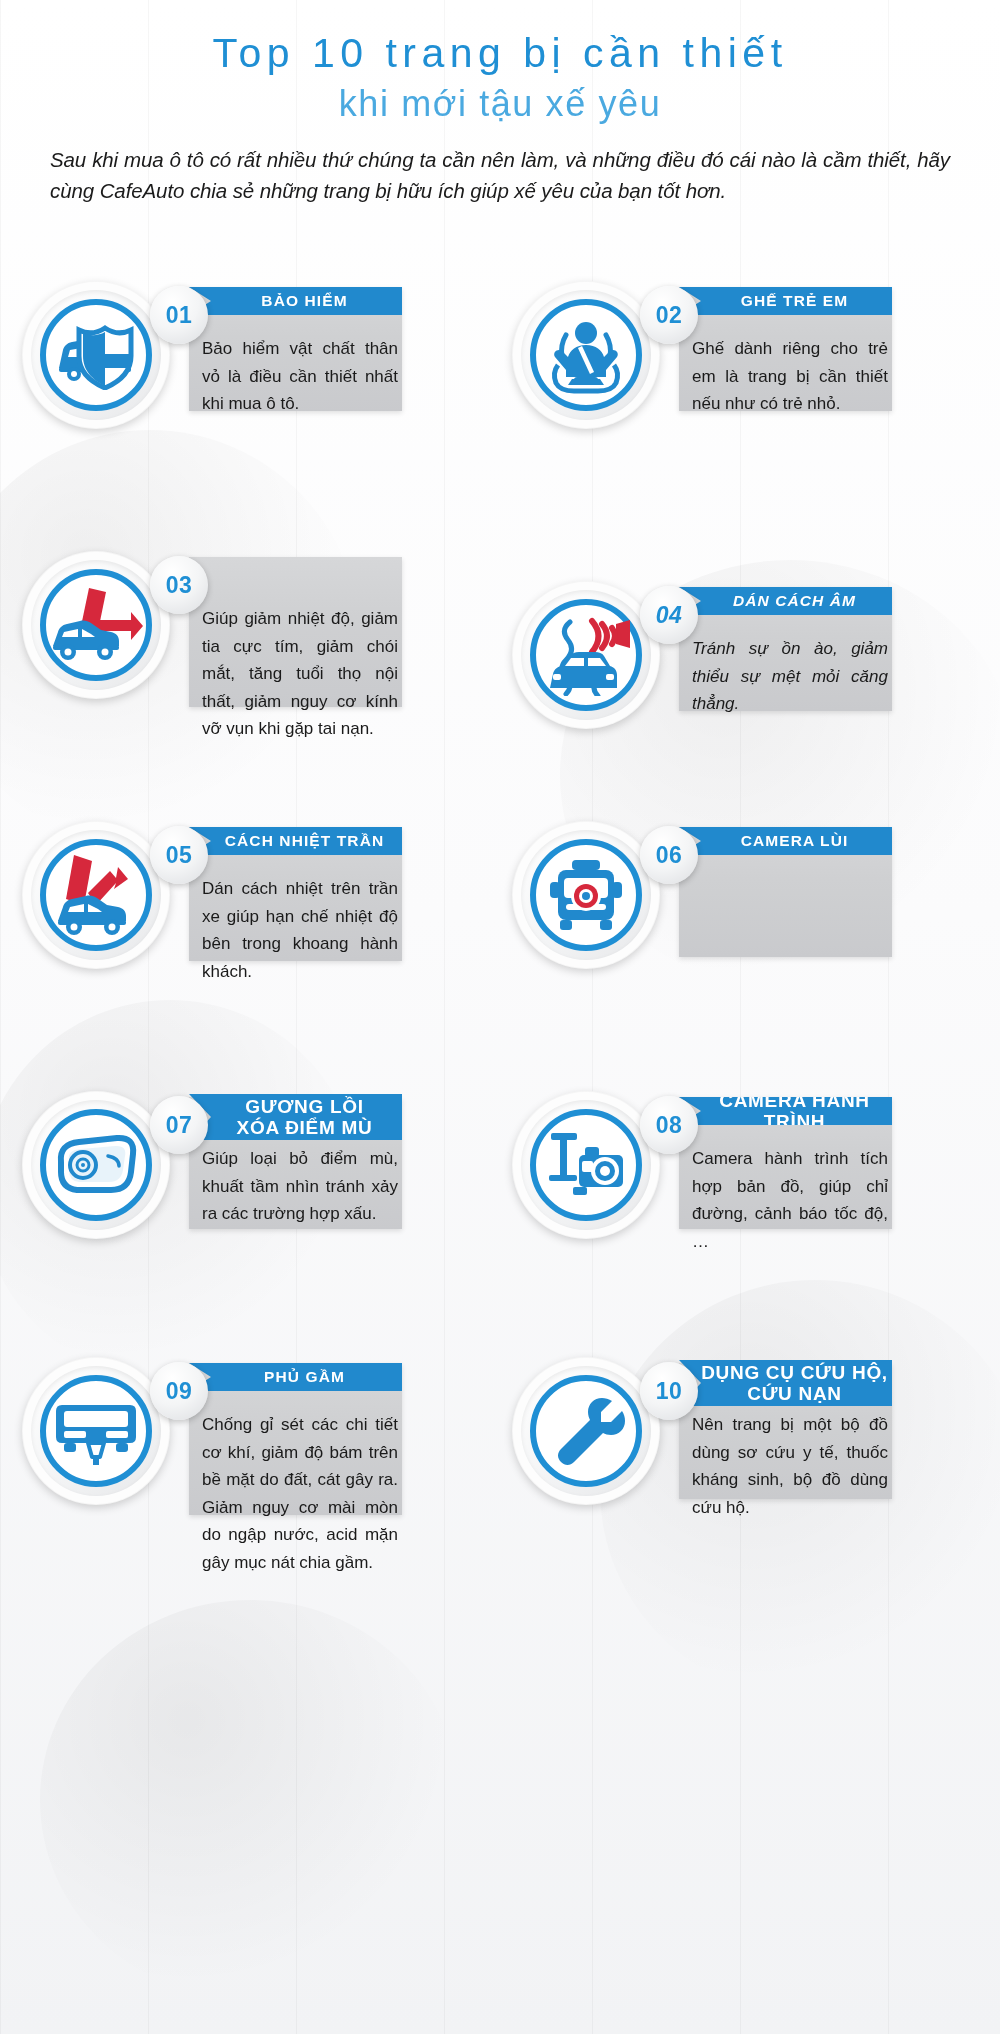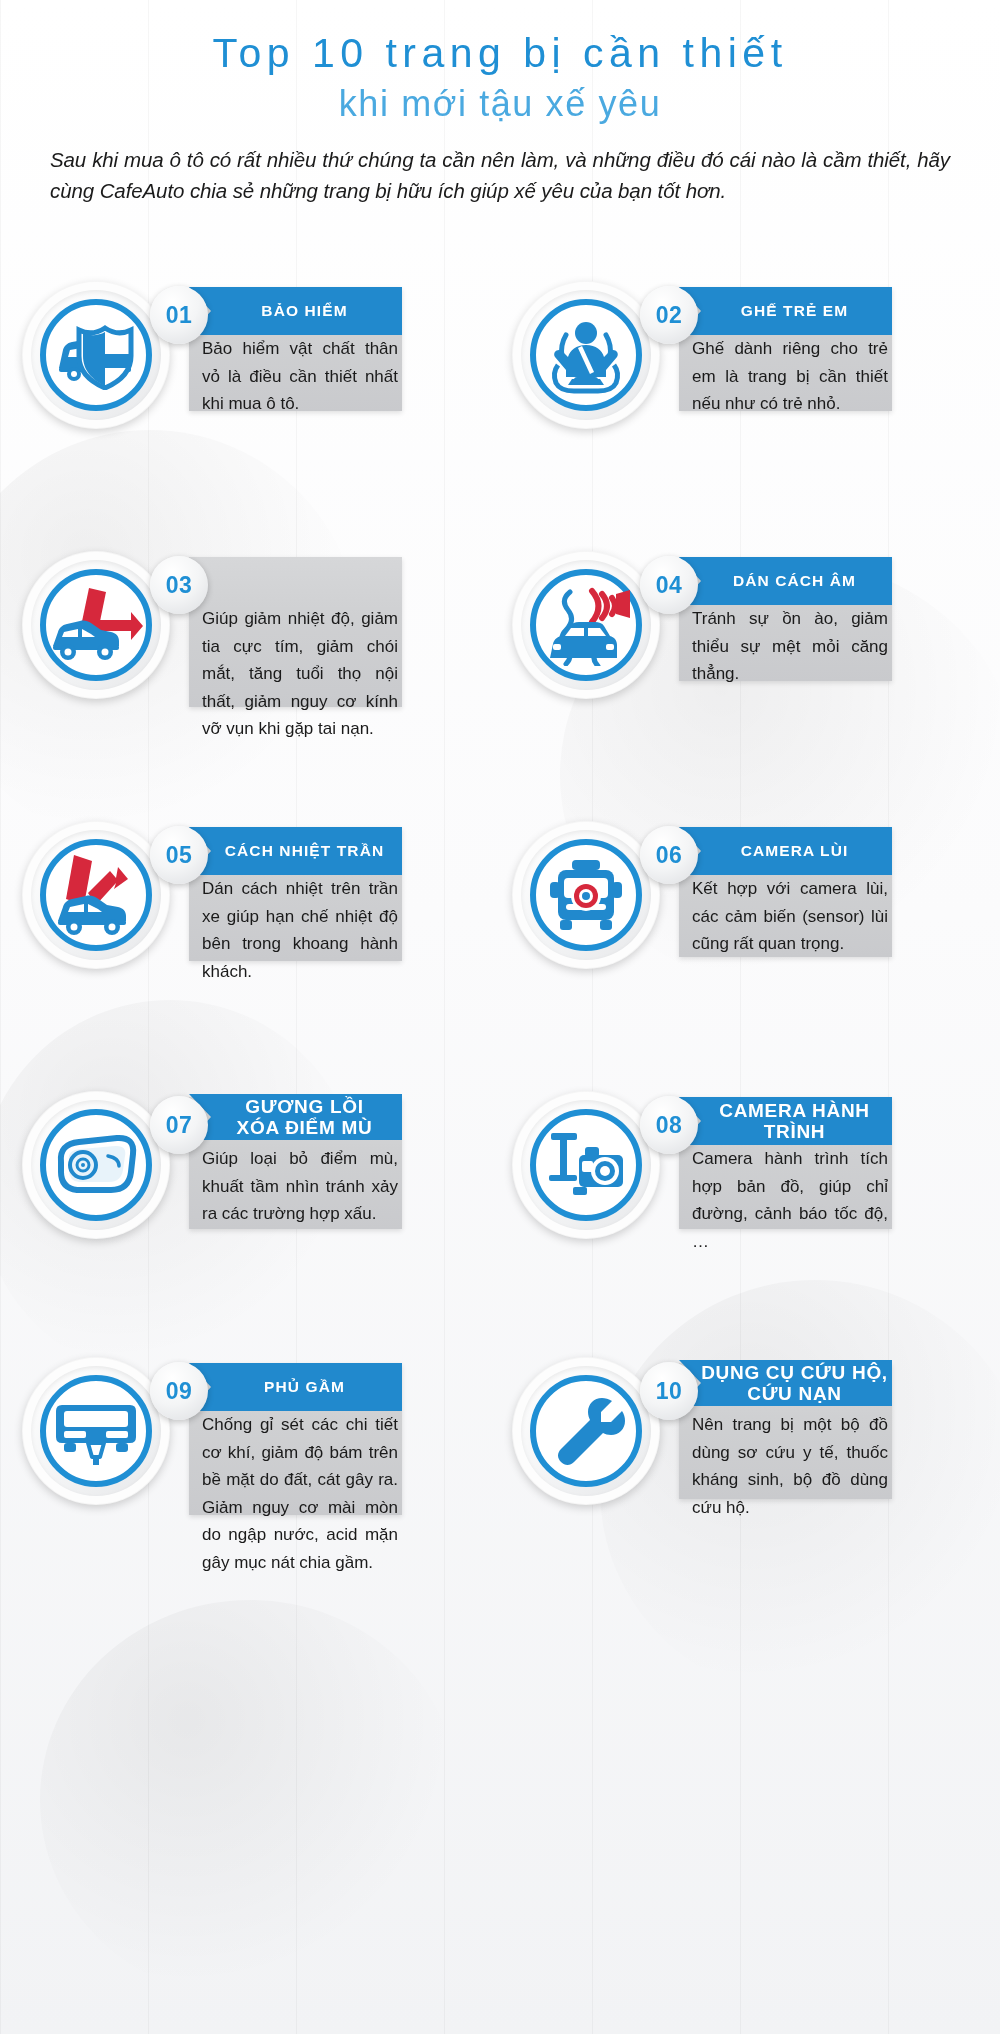--- a/index.html
+++ b/index.html
@@ -112,21 +112,21 @@
     font-weight: bold;
     color: #1f8fd4;
     letter-spacing: 0.5px;
     line-height: 1;
   }
 
   
   .banner {
     position: absolute;
     left: 167px; top: 6px;
-    width: 213px; height: 48px;
+    width: 213px; height: 28px;
     background: #2189cd;
     z-index: 2;
     display: flex;
     align-items: center;
     justify-content: center;
     clip-path: polygon(0 0, 100% 0, 100% 100%, 0 100%, 22px 50%);
   }
   .banner.two-line { height: 46px; top: 3px; }
   .banner-label {
     color: #ffffff;
@@ -245,21 +245,21 @@
             <circle cx="56" cy="68" r="3.5" fill="#fff"></circle>
       <path d="M15 48 L29 45 L29 53 L13 53 Z" fill="#fff"></path>
       <path d="M33 45 L42 50 L46 53 L33 53 Z" fill="#fff"></path>
     </svg>
         </div>
     <div class="num-bubble">
       <span>03</span>
     </div>
     <div class="card-text">Giúp giảm nhiệt độ, giảm tia cực tím, giảm chói mắt, tăng tuổi thọ nội thất, giảm nguy cơ kính vỡ vụn khi gặp tai nạn.</div>
   </div>
-      <div class="card right" style="top: 551px;">
+      <div class="card right" style="top: 581px; font-style: italic;">
     <div class="body-panel" style="height:124px"></div>
     <div class="ring-outer"></div>
     <div class="circle">
           <svg width="92" height="82" viewBox="0 0 92 82">
       <path d="M30 8 Q20 16 28 26 Q36 36 26 46 Q18 54 26 64 Q34 72 26 80" stroke="#2189cd" stroke-width="5" fill="none" stroke-linecap="round"></path>
       <path d="M76 10 L90 6 L90 34 L76 30 Z" fill="#d6283c"></path>
       <path d="M72 14 Q78 22 72 30" stroke="#d6283c" stroke-width="6" fill="none" stroke-linecap="round"></path>
       <path d="M62 10 Q72 22 62 34" stroke="#d6283c" stroke-width="6" fill="none" stroke-linecap="round"></path>
       <path d="M52 7 Q65 22 52 38" stroke="#d6283c" stroke-width="6" fill="none" stroke-linecap="round"></path>
       <path d="M56 48 Q66 56 58 66 Q50 74 58 82" stroke="#2189cd" stroke-width="5" fill="none" stroke-linecap="round"></path>
@@ -321,21 +321,20 @@
       <circle cx="40" cy="40" r="7" fill="#fff"></circle>
       <circle cx="40" cy="40" r="4" fill="#2189cd"></circle>
     </svg>
         </div>
     <div class="num-bubble">
       <span>06</span>
     </div>
     <div class="banner">
       <div class="banner-label">CAMERA LÙI</div>
     </div>
-    <div class="card-text">Kết hợp với camera lùi, các cảm biến (sensor) lùi cũng rất quan trọng.</div>
   </div>
       <div class="card left" style="top: 1091px;">
     <div class="body-panel" style="height:132px"></div>
     <div class="ring-outer"></div>
     <div class="circle">
           <svg width="86" height="66" viewBox="0 0 86 66">
       <path d="M8 30 Q6 12 26 10 L64 6 Q82 5 80 22 L78 40 Q76 58 58 58 L24 58 Q8 56 8 40 Z" fill="none" stroke="#2189cd" stroke-width="6" stroke-linejoin="round"></path>
       <path d="M16 28 Q14 18 28 17 L62 14 Q74 13 72 24 L70 38 Q68 50 56 50 L26 50 Q16 49 16 38 Z" fill="#2189cd" opacity="0.1"></path>
       <circle cx="30" cy="33" r="13" fill="none" stroke="#2189cd" stroke-width="4"></circle>
       <circle cx="30" cy="33" r="6" fill="none" stroke="#2189cd" stroke-width="3"></circle>

